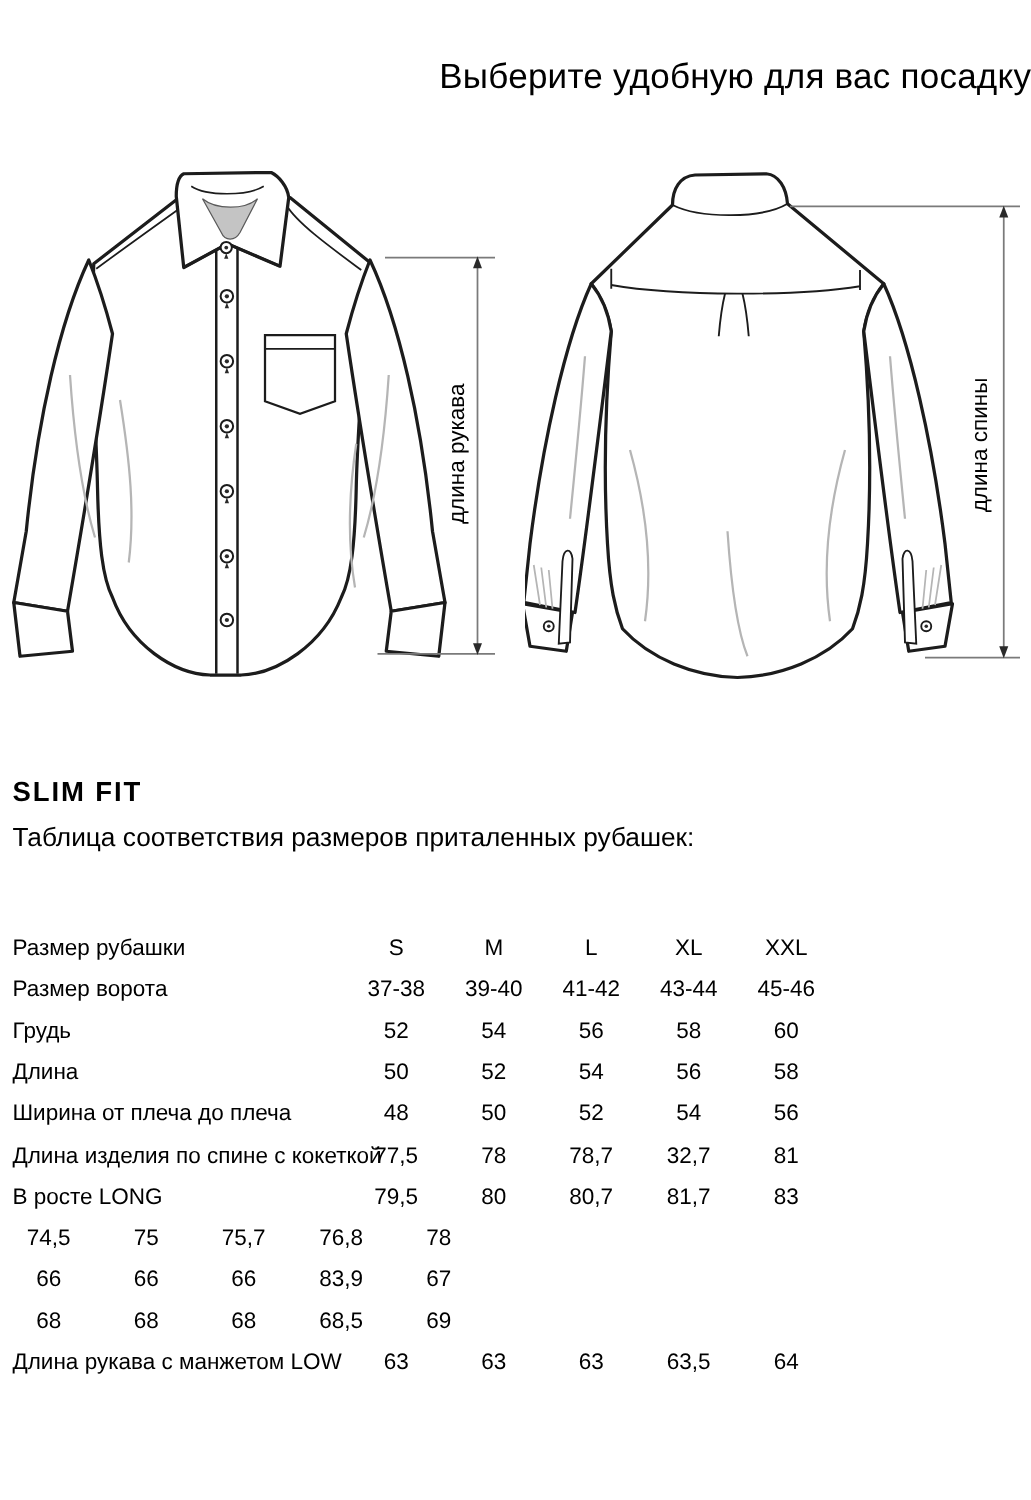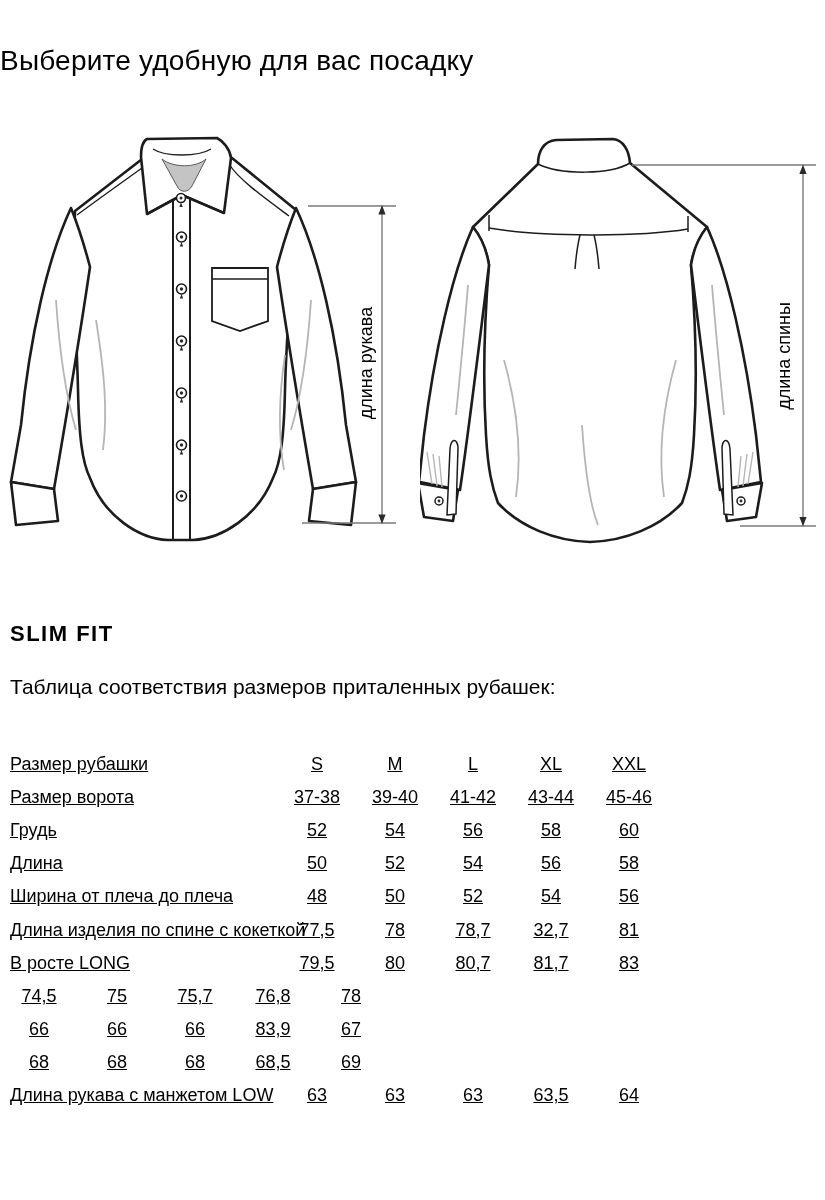--- a/index.html
+++ b/index.html
@@ -7,37 +7,36 @@
     width:825px; height:1200px;
     background:#ffffff;
     position:relative;
     overflow:hidden;
     font-family:"Liberation Sans", sans-serif;
     color:#000;
   }
   .abs { position:absolute; }
   .page-title {
     left:0; top:44px; width:825px;
-    text-align:left;
+    text-align:right;
     font-size:28px; line-height:34px;
     letter-spacing:0.2px;
   }
   .slim-heading {
     left:10px; top:621px;
     font-size:22px; font-weight:bold; letter-spacing:1.5px;
   }
   .table-caption {
     left:10px; top:659px;
     font-size:21px;
-    margin-top:16px;
   }
   .size-table {
     left:0; top:742px; width:668px;
   }
-  .trow { display:flex; height:33.1px; align-items:flex-end;text-decoration:underline; }
+  .trow { display:flex; height:33.1px; align-items:center; }
   .tlabel {
     width:278px; padding-left:10px; box-sizing:border-box;
     font-size:18px; white-space:nowrap;
   }
   .tcell {
     width:78px; text-align:center;
     font-size:18px;
   }
   .vlabel { position:absolute; width:0; height:0; }
   .vlabel span {

